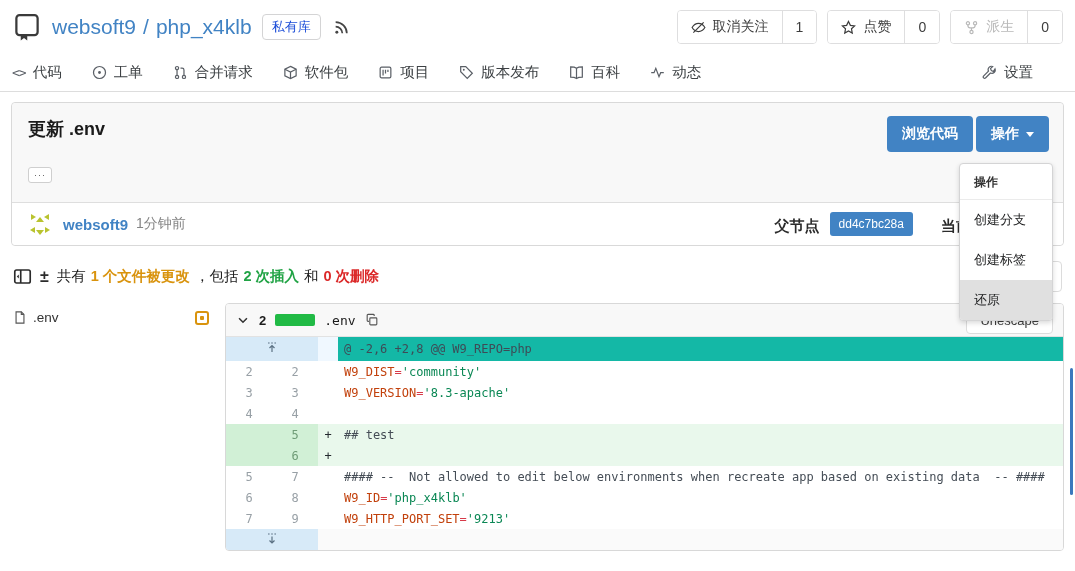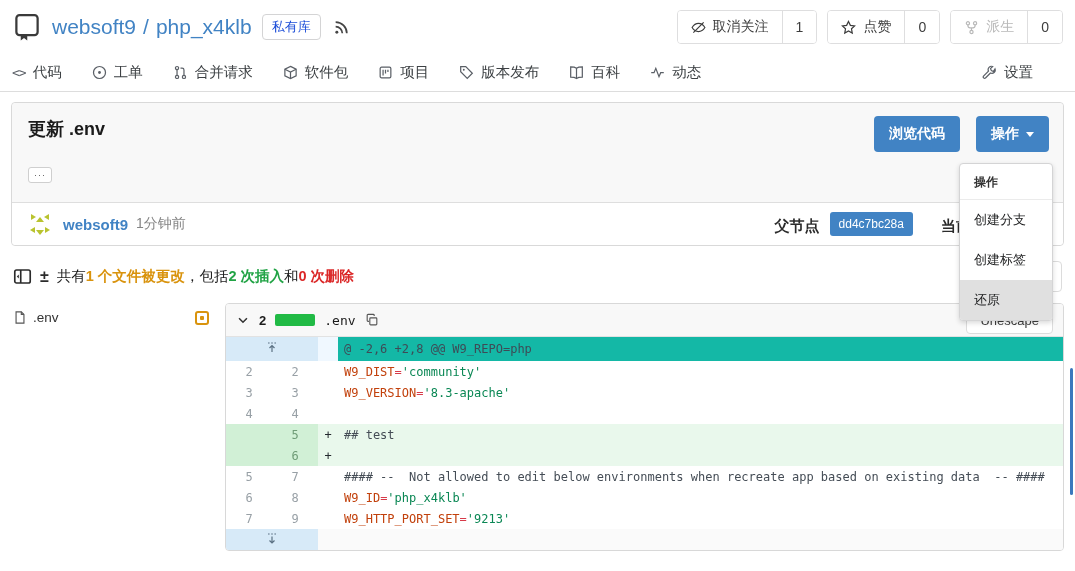--- a/index.html
+++ b/index.html
@@ -32,21 +32,21 @@
   .nav-item .nicon { color:#5a5f66; }
   .nav-right { margin-left:auto; }
   .code-glyph { font-family:"DejaVu Sans Mono",monospace; font-size:13px; color:#5a5f66; letter-spacing:-1px; }
 
   
   .main { padding:10px 11px 0 11px; }
   .commit-box { border:1px solid #d9d9d9; border-radius:4px; position:relative; }
   .commit-head { background:#f8f8f8; border-radius:4px 4px 0 0; padding:14px 16px 12px 16px; min-height:99px; position:relative; }
   .commit-title { font-size:18px; font-weight:700; color:#1b1b1b; }
   .expand-msg-btn { margin-top:26px; display:inline-flex; align-items:center; justify-content:center; width:24px; height:16px; border:1px solid #cfcfcf; border-radius:3px; background:#fff; color:#555; font-size:9px; letter-spacing:1px; line-height:1; cursor:pointer; }
-  .head-buttons { position:absolute; top:13px; right:14px; display:flex; gap:16px; }
+  .head-buttons { position:absolute; top:13px; right:14px; display:flex; gap:3px; }
   .btn-blue { background:#4183c4; color:#fff; border:none; border-radius:4px; font-size:14px; padding:9px 15px; display:flex; align-items:center; gap:7px; cursor:pointer; font-weight:600; }
   .caret-down { width:0; height:0; border-left:4px solid transparent; border-right:4px solid transparent; border-top:5px solid #fff; }
   .commit-meta { background:#fff; border-top:1px solid #dedede; border-radius:0 0 4px 4px; padding:7px 14px; display:flex; align-items:center; }
   .avatar { width:28px; height:28px; border-radius:3px; margin-right:9px; }
   .author-link { color:#4183c4; font-size:15px; font-weight:600; margin-right:8px; }
   .commit-time { color:#848484; font-size:14px; }
   .meta-right { margin-left:auto; display:flex; align-items:flex-end; }
   .meta-label { font-size:15px; color:#2b2b2b; font-weight:600; }
   .hash-btn { background:#4183c4; color:#fff; border-radius:3px; font-size:12px; padding:5px 9px; margin-left:10px; cursor:pointer; }
   .meta-gap { width:28px; }
@@ -55,21 +55,21 @@
   .ops-dropdown { position:absolute; top:47px; right:-4px; width:94px; background:#fff; border:1px solid #d4d4d5; border-radius:4px; box-shadow:0 2px 5px rgba(0,0,0,0.15); z-index:30; overflow:hidden; }
   .dd-header { padding:10px 14px 8px 14px; font-size:12px; font-weight:700; color:#333; }
   .dd-divider { height:1px; background:#ebebeb; }
   .dd-item { padding:11px 14px; font-size:13px; color:#1b1c1d; cursor:pointer; }
   .dd-item.highlighted { background:#e0e0e0; }
 
   
   .stats-row { display:flex; align-items:center; margin:15px 2px 11px 2px; gap:8px; }
   .icon-btn { color:#2b2b2b; cursor:pointer; display:flex; align-items:center; }
   .pm-glyph { font-size:16px; font-weight:600; color:#2b2b2b; }
-  .stats-text { display:flex; font-size:14.5px; color:#1b1b1b; flex-wrap:nowrap; white-space:nowrap; }
+  .stats-text { display:flex; gap:5px; font-size:14.5px; color:#1b1b1b; flex-wrap:nowrap; white-space:nowrap; }
   .c-orange { color:#d9930d; font-weight:700; }
   .c-green { color:#21a345; font-weight:700; }
   .c-red { color:#db2828; font-weight:700; }
   .options-btn { margin-left:auto; border:1px solid #dcdcdc; background:#fff; border-radius:4px; padding:7px 11px; color:#444; cursor:pointer; }
 
   
   .diff-area { display:flex; gap:14px; align-items:flex-start; }
   .file-tree { width:200px; flex:0 0 auto; padding-top:4px; }
   .tree-item { display:flex; align-items:center; gap:6px; font-size:13.5px; color:#333; cursor:pointer; padding:3px 2px; }
   .tree-item .ficon { color:#555; }

